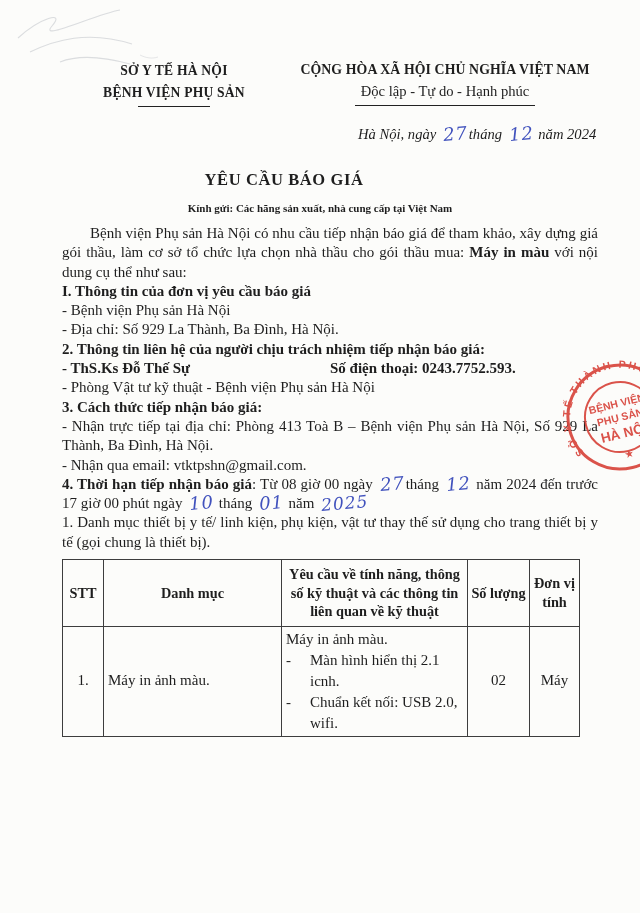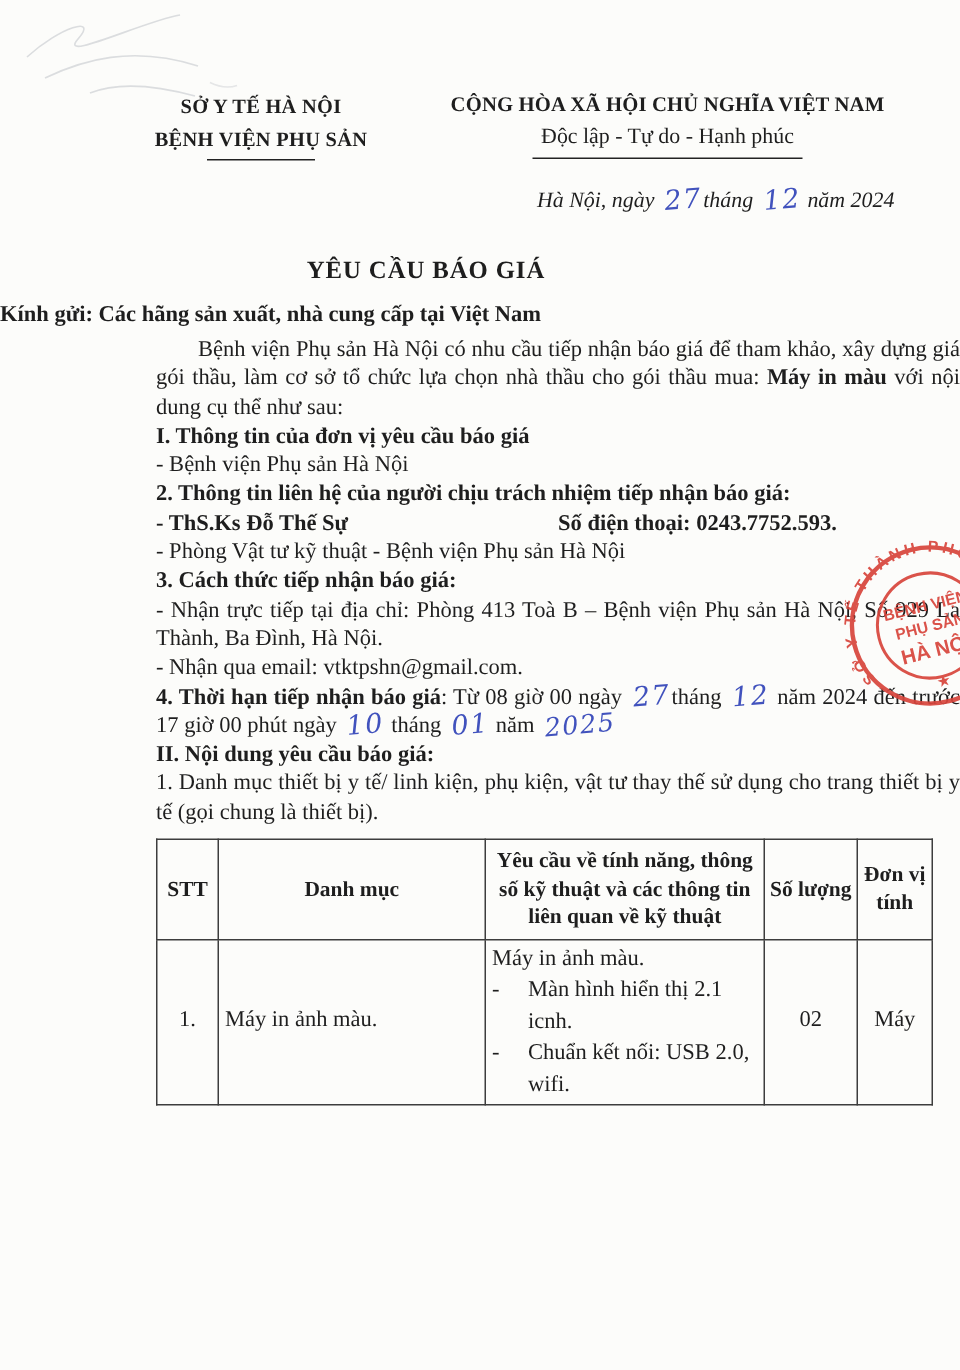--- a/index.html
+++ b/index.html
@@ -26,26 +26,26 @@
 
   
   .hw{color:#4152bd;font-family:"DejaVu Serif", serif;font-style:italic;
     font-size:18px;line-height:0;display:inline-block;
     transform:rotate(-5deg) translateY(1px);letter-spacing:1px;margin:0 1px 0 3px;}
   .hw.small{font-size:17px;}
 
   
   .doc-title{position:absolute;left:0;top:170px;width:568px;text-align:center;
     font-weight:bold;font-size:16.5px;letter-spacing:.6px;}
-  .salutation{position:absolute;left:0;top:202px;width:640px;text-align:left;
-    font-weight:bold;font-size:15px;}
+  .salutation{position:absolute;left:0;top:202px;width:640px;text-align:center;
+    font-weight:bold;font-size:11px;}
 
   
   .body{position:absolute;left:62px;top:224px;width:536px;
-    font-size:15px;line-height:19.3px;text-align:justify;margin-left:42px;}
+    font-size:15px;line-height:19.3px;text-align:justify;}
   .body p,.body div{margin:0;}
   .indent{text-indent:28px;}
   b,.b{font-weight:bold;}
   .contact-line{position:relative;font-weight:bold;}
   .contact-line .phone{position:absolute;left:268px;top:0;}
 
   
   table.spec{border-collapse:collapse;table-layout:fixed;width:517px;margin-top:7px;
     font-size:15px;}
   table.spec th,table.spec td{border:1.5px solid #3d3d3d;padding:2px 4px;}
@@ -92,41 +92,41 @@
 
   <div class="doc-title">YÊU CẦU BÁO GIÁ</div>
   <div class="salutation">Kính gửi: Các hãng sản xuất, nhà cung cấp tại Việt Nam</div>
 
   <div class="body">
 
     <p class="indent"><span>Bệnh viện Phụ sản Hà Nội có nhu cầu tiếp nhận báo giá để tham khảo, xây dựng giá gói thầu, làm cơ sở tổ chức lựa chọn nhà thầu cho gói thầu mua: </span><b>Máy in màu</b><span> với nội dung cụ thể như sau:</span></p>
 
     <div class="b">I. Thông tin của đơn vị yêu cầu báo giá</div>
     <div>- Bệnh viện Phụ sản Hà Nội</div>
+    <div>- Địa chỉ: Số 929 La Thành, Ba Đình, Hà Nội.</div>
     <div class="b">2. Thông tin liên hệ của người chịu trách nhiệm tiếp nhận báo giá:</div>
     <div class="contact-line">
       <span>- ThS.Ks Đỗ Thế Sự</span>
       <span class="phone">Số điện thoại: 0243.7752.593.</span>
     </div>
     <div>- Phòng Vật tư kỹ thuật - Bệnh viện Phụ sản Hà Nội</div>
     <div class="b">3. Cách thức tiếp nhận báo giá:</div>
     <p>- Nhận trực tiếp tại địa chỉ: Phòng 413 Toà B – Bệnh viện Phụ sản Hà Nội,  Số 929 La Thành, Ba Đình, Hà Nội.</p>
     <div>- Nhận qua email: vtktpshn@gmail.com.</div>
 
     <p><b>4. Thời hạn tiếp nhận báo giá</b><span>: Từ 08 giờ 00 ngày</span>
       <span class="hw">27</span><span>tháng</span>
       <span class="hw">12</span>
       <span>năm 2024 đến trước 17 giờ 00 phút ngày</span>
       <span class="hw">10</span>
       <span>tháng</span>
       <span class="hw">01</span>
       <span>năm</span>
       <span class="hw small">2025</span></p>
 
-    <div class="b">II. Nội dung yêu cầu báo giá:</div>
     <p>1. Danh mục thiết bị y tế/ linh kiện, phụ kiện, vật tư thay thế sử dụng cho trang thiết bị y tế (gọi chung là thiết bị).</p>
 
     <table class="spec">
       <colgroup>
         <col style="width:41px">
           <col style="width:178px">
           <col style="width:186px">
           <col style="width:62px">
           <col style="width:50px">
       </colgroup>

